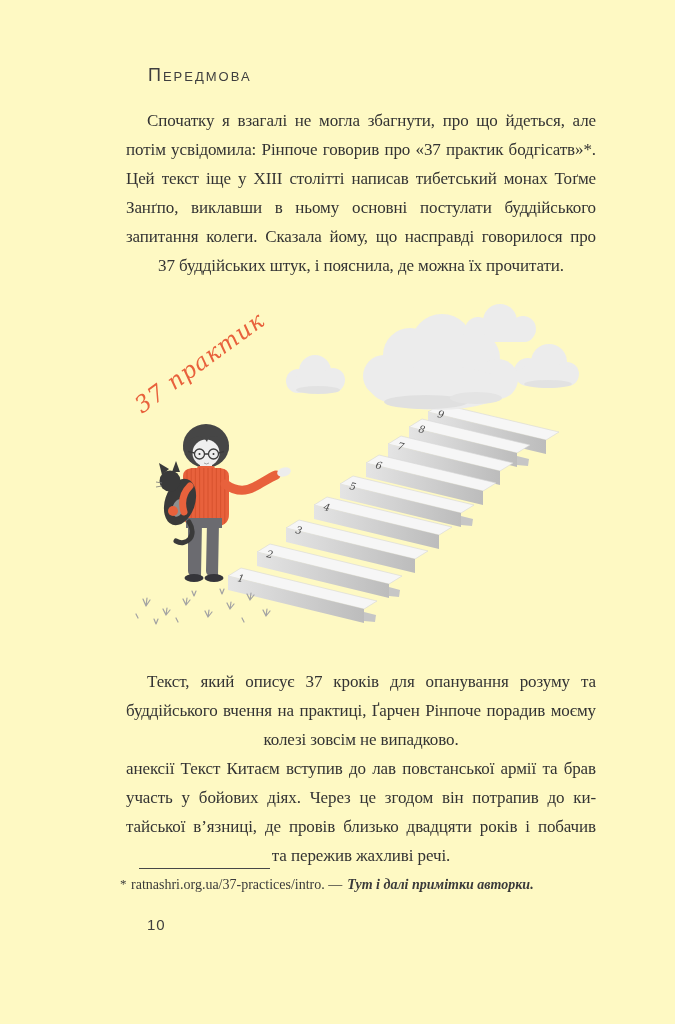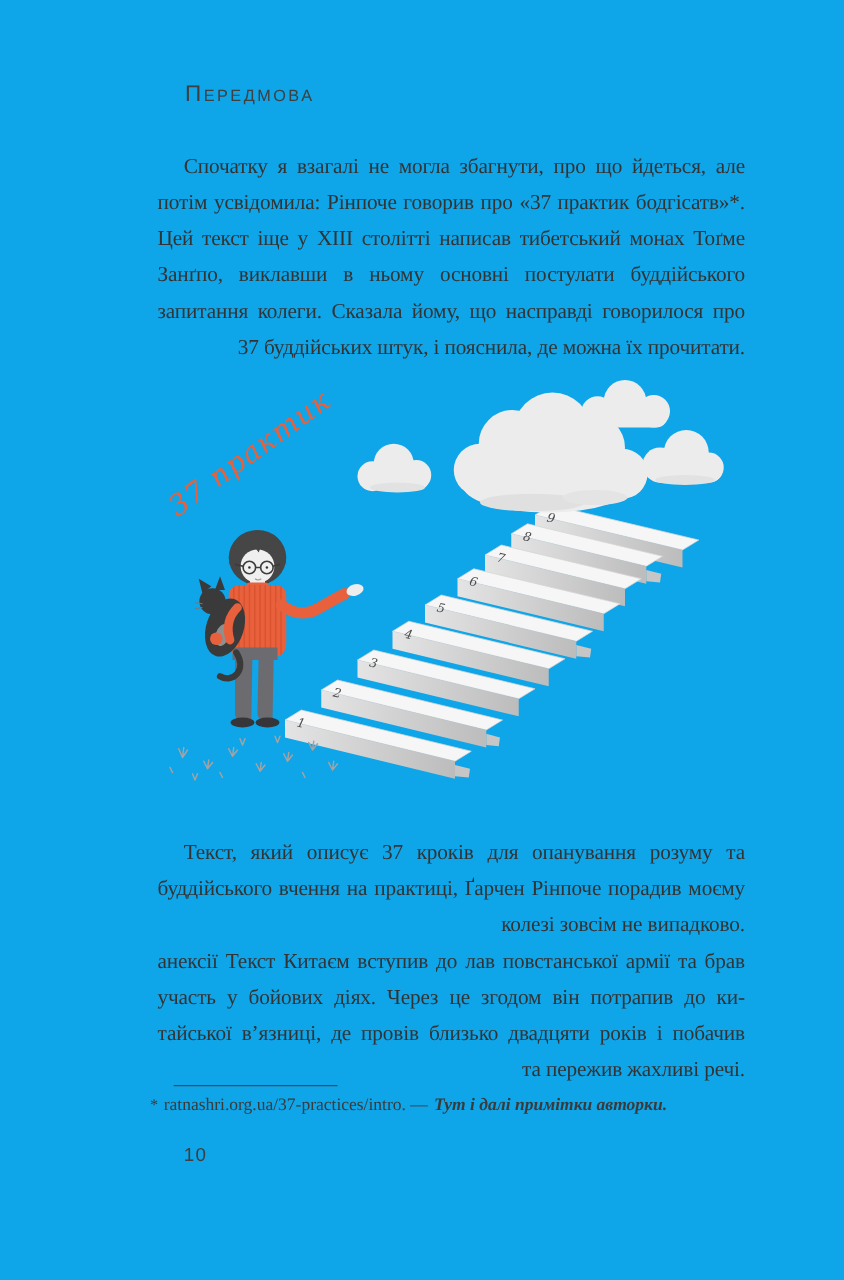--- a/index.html
+++ b/index.html
@@ -1,26 +1,26 @@
 <!DOCTYPE html>
 <html><head>
 <meta charset="utf-8">
 <style>
   html,body{margin:0;padding:0;background:#ffffff;}
-  .page{position:relative;width:675px;height:1024px;background:#0ea5e9;overflow:hidden;
+  .page{position:relative;width:675px;height:1024px;background:#fef9c3;overflow:hidden;
         font-family:"Liberation Serif",serif;color:#333333;}
   .chapter-header{position:absolute;left:148px;top:65px;
         font-family:"Liberation Sans",sans-serif;font-variant:small-caps;
         font-size:18px;letter-spacing:2px;color:#3f3f3f;}
   .textblock{position:absolute;left:126px;width:470px;font-size:17px;}
-  .par1{top:118px;}
+  .par1{top:106px;}
   .par23{top:667px;}
   .line{height:29px;line-height:29px;overflow:hidden;letter-spacing:-0.1px;}
   .jl{text-align:justify;text-align-last:justify;}
-  .ll{text-align:right;}
+  .ll{text-align:center;}
   .ind{text-indent:21px;}
   .illustration{position:absolute;left:126px;top:300px;width:470px;height:365px;}
   .stepnum{font-family:"DejaVu Serif",serif;font-style:italic;font-size:10px;fill:#4d4d4d;}
   .caption-text{font-family:"DejaVu Serif",serif;font-style:italic;font-size:23px;
         letter-spacing:1px;fill:#e8613c;}
   .footnote-rule{position:absolute;left:139px;top:868px;width:131px;height:0;
         border-top:1.6px solid #474747;}
   .footnote{position:absolute;left:131px;top:877px;width:465px;font-size:14px;color:#3a3a3a;}
   .fn-marker{position:absolute;left:-11px;top:-1px;font-size:13px;}
   .fn-italic{font-style:italic;margin-left:5px;font-weight:bold;}

